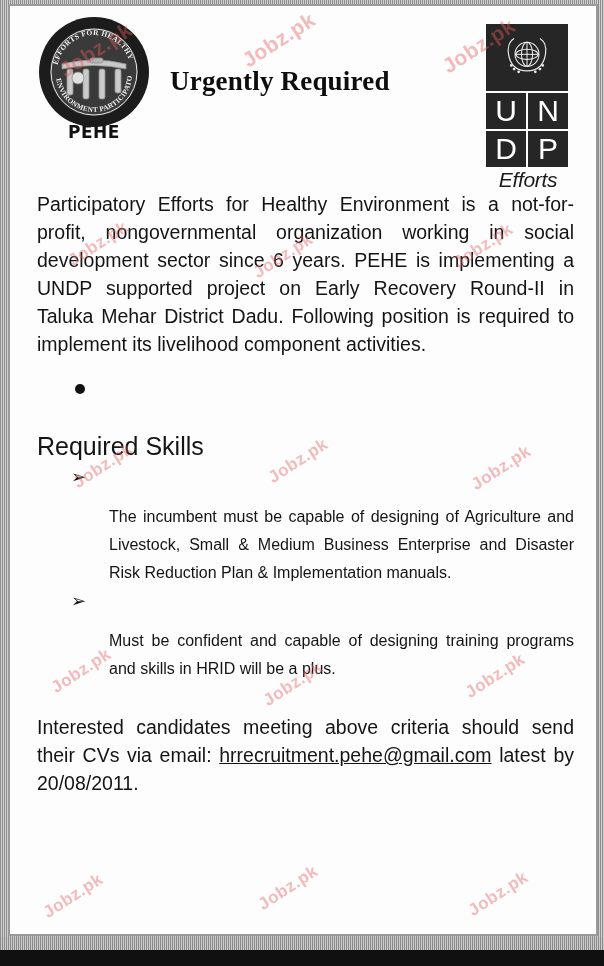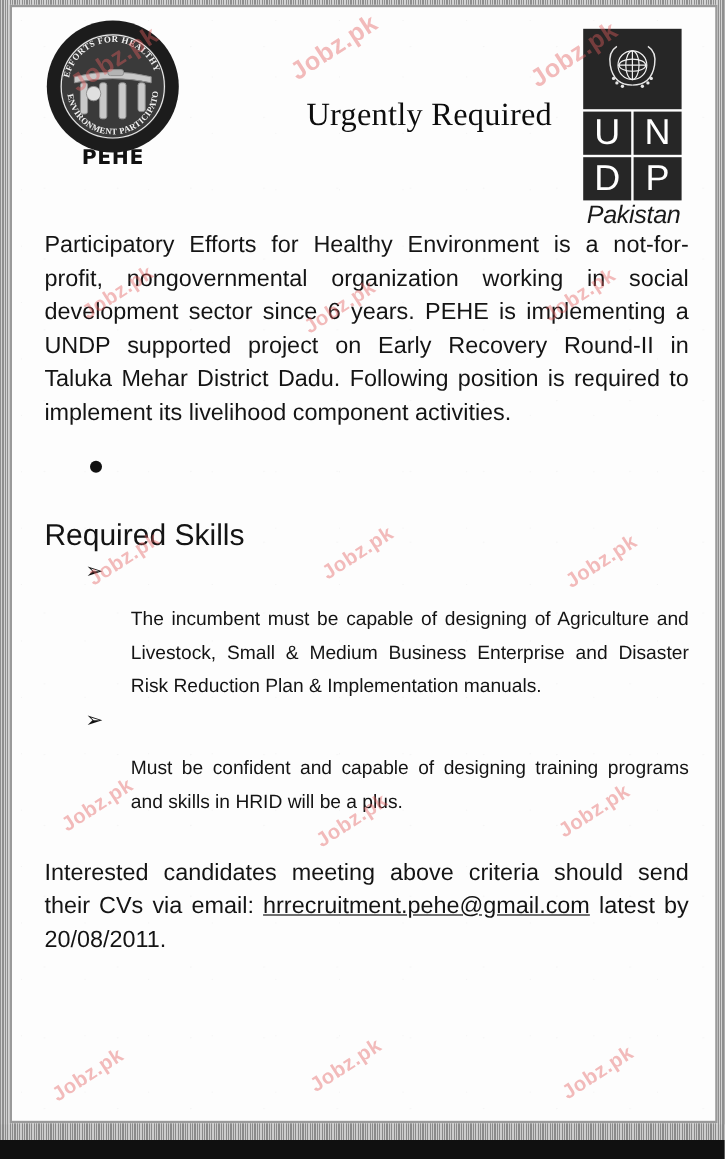--- a/index.html
+++ b/index.html
@@ -97,25 +97,25 @@
     font-size: 17px;
     letter-spacing: 0.5px;
     color: #111;
     margin-top: -6px;
   }
 
   
   .main-title {
     position: absolute;
     left: 160px;
-    top: 74px;
+    top: 60px;
     width: 290px;
-    text-align: right;
+    text-align: left;
     font-family: "Liberation Serif", serif;
-    font-weight: normal;
+    font-weight: bold;
     font-size: 27px;
     color: #0d0d0d;
     letter-spacing: 0.2px;
   }
 
   
   .undp-logo {
     position: absolute;
     right: 18px;
     top: 18px;
@@ -324,21 +324,21 @@
                   <circle cx="40" cy="41" r="1.5"></circle>
               </g>
             </svg>
           </div>
           <div class="undp-grid">
             <div class="undp-cell">U</div>
             <div class="undp-cell">N</div>
             <div class="undp-cell">D</div>
             <div class="undp-cell">P</div>
           </div>
-          <div class="undp-country">Pakistan</div>
+          <div class="undp-country">Efforts</div>
         </div>
       </div>
 
       <div class="content">
 
         <p class="para para-intro">Participatory Efforts for Healthy Environment is a not-for-profit, nongovernmental organization working in social development sector since 6 years. PEHE is implementing a UNDP supported project on Early Recovery Round-II in Taluka Mehar District Dadu. Following position is required to implement its livelihood component activities.</p>
 
         <div class="position-row">
           <span class="position-bullet"></span>
         </div>

